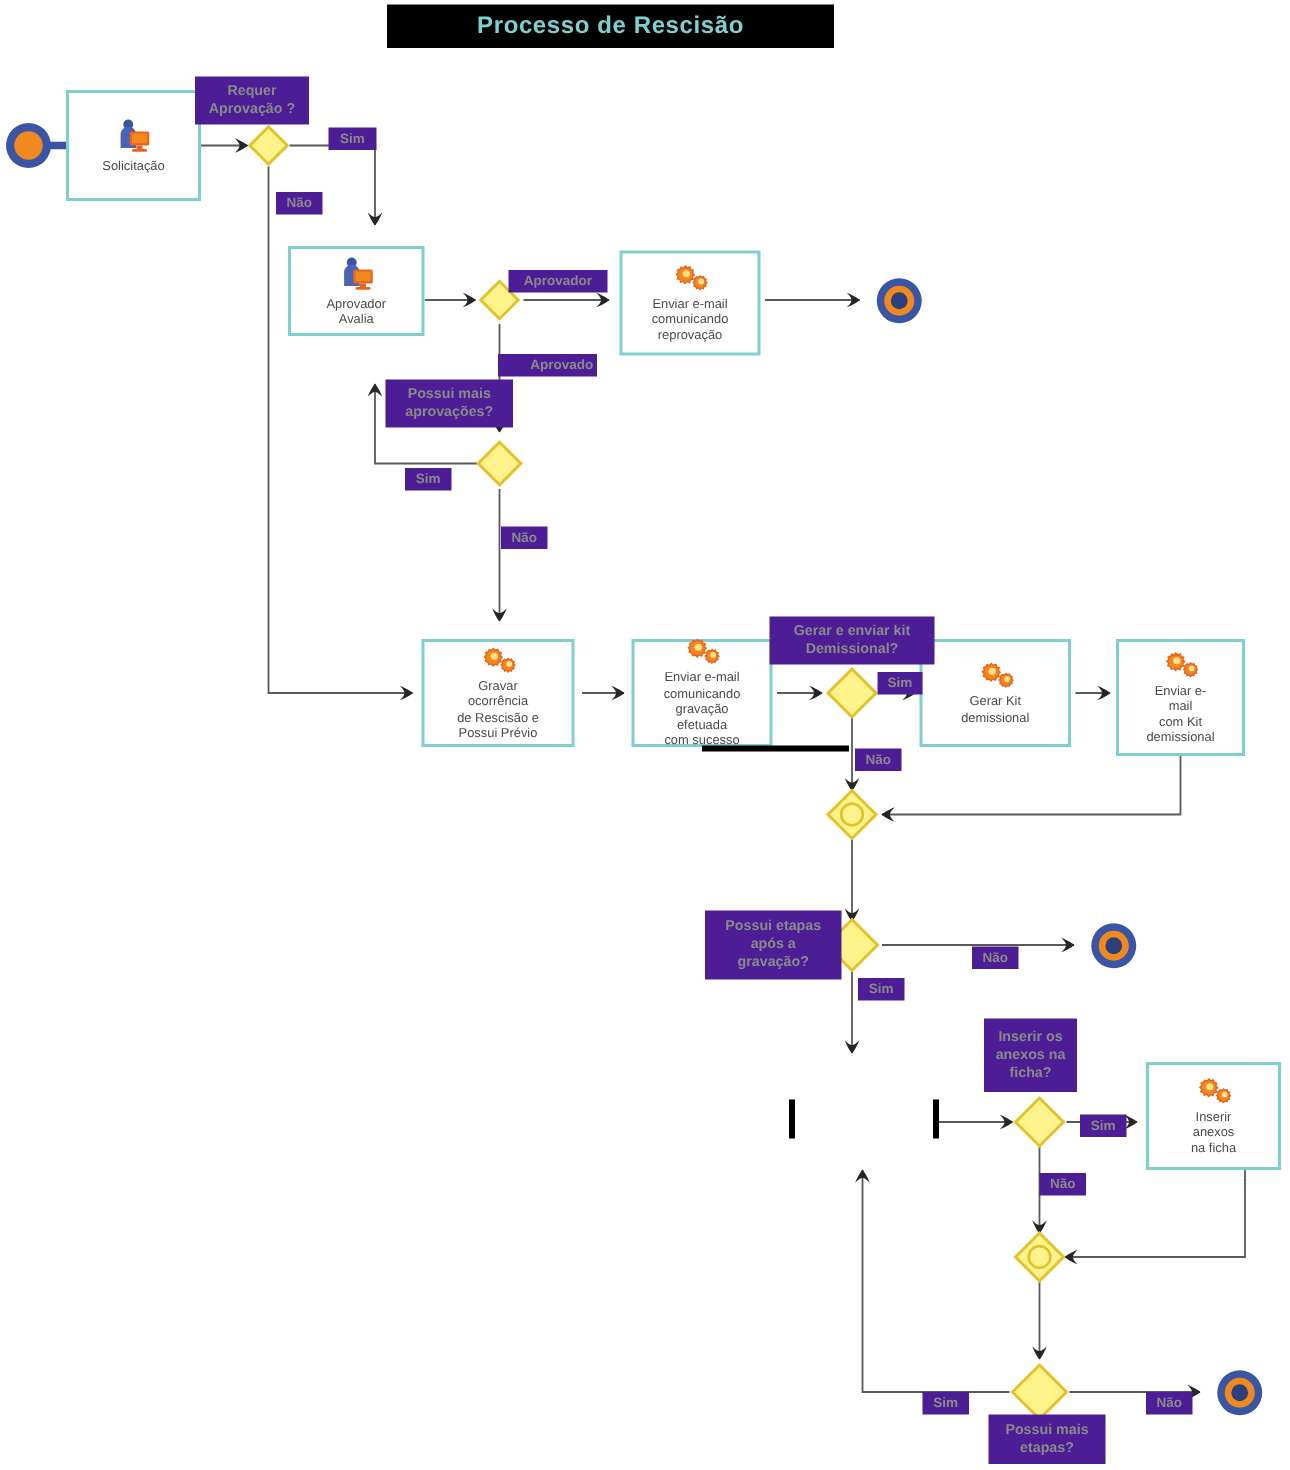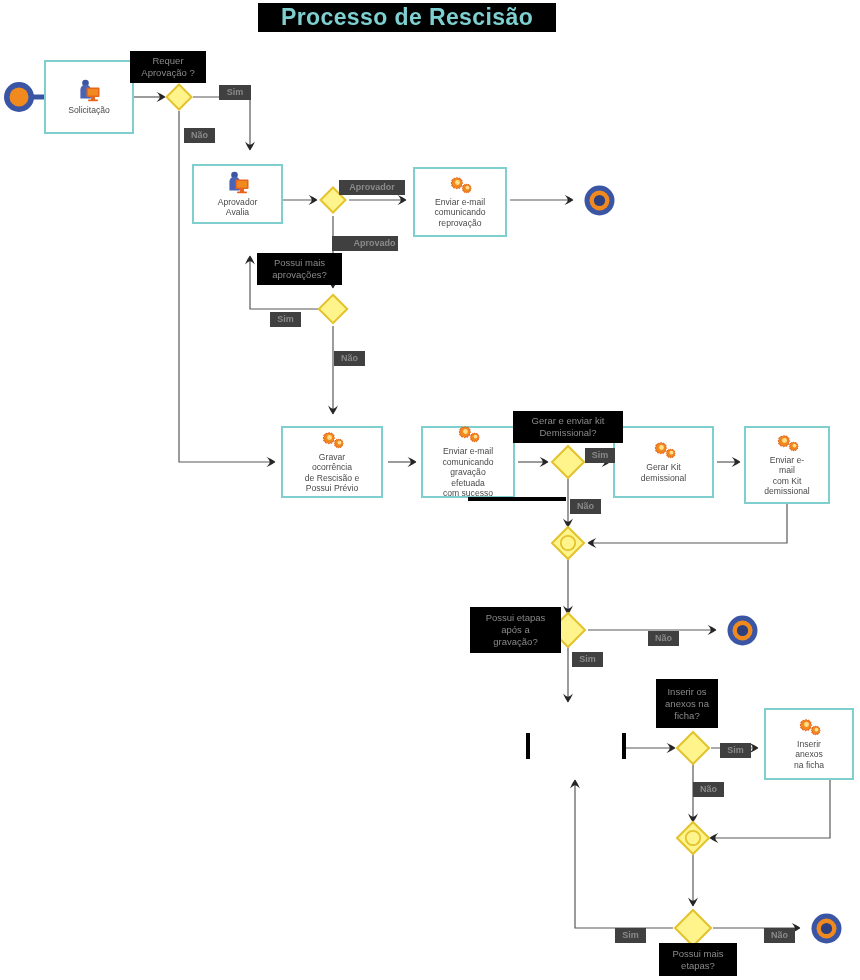--- a/index.html
+++ b/index.html
@@ -10,21 +10,21 @@
   }
   #canvas{position:absolute;left:0;top:0;width:860px;height:980px;}
   svg.layer{position:absolute;left:0;top:0;width:860px;height:980px;}
   .node{position:absolute;box-sizing:border-box;}
 
   
   .title-banner{
     position:absolute;background:#000000;color:#7ED0D0;
     font-weight:bold;letter-spacing:.4px;
     display:flex;align-items:center;justify-content:center;
-    font-size:23px;
+    font-size:16px;
   }
 
   
   .task{
     background:#ffffff;border:2px solid #7FCFCF;
     display:flex;flex-direction:column;align-items:center;
     justify-content:center;padding:2px 18px;
   }
   .task .label{
     color:#4a4a4a;font-size:8.6px;line-height:10.5px;
@@ -39,29 +39,29 @@
   
   .gw{position:absolute;}
   .gw svg{display:block;}
 
   
   .event{position:absolute;}
   .event svg{display:block;}
 
   
   .chip{
-    position:absolute;background:#404040;color:#8a8a8a;
+    position:absolute;background:#4c1d95;color:#8a8a8a;
     font-weight:bold;font-size:9px;line-height:11px;
     display:flex;align-items:center;justify-content:center;
     text-align:center;white-space:pre-line;padding:1px 3px;
     box-sizing:border-box;
   }
   .gwlabel{
-    position:absolute;background:#000000;color:#8a8a8a;
-    font-weight:normal;font-size:9.5px;line-height:12px;
+    position:absolute;background:#4c1d95;color:#8a8a8a;
+    font-weight:bold;font-size:9.5px;line-height:12px;
     display:flex;align-items:center;justify-content:center;
     text-align:center;white-space:pre-line;padding:2px 5px;
     box-sizing:border-box;
   }
 </style>
 </head>
 <body>
 
 <div id="canvas">
 

